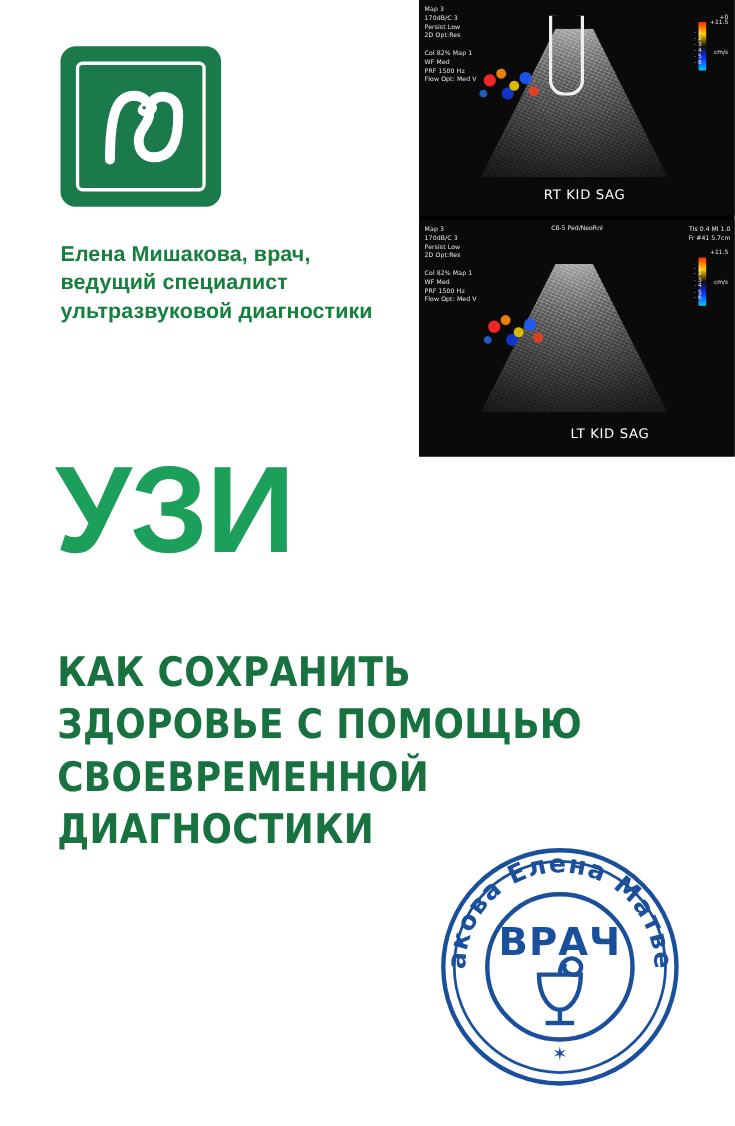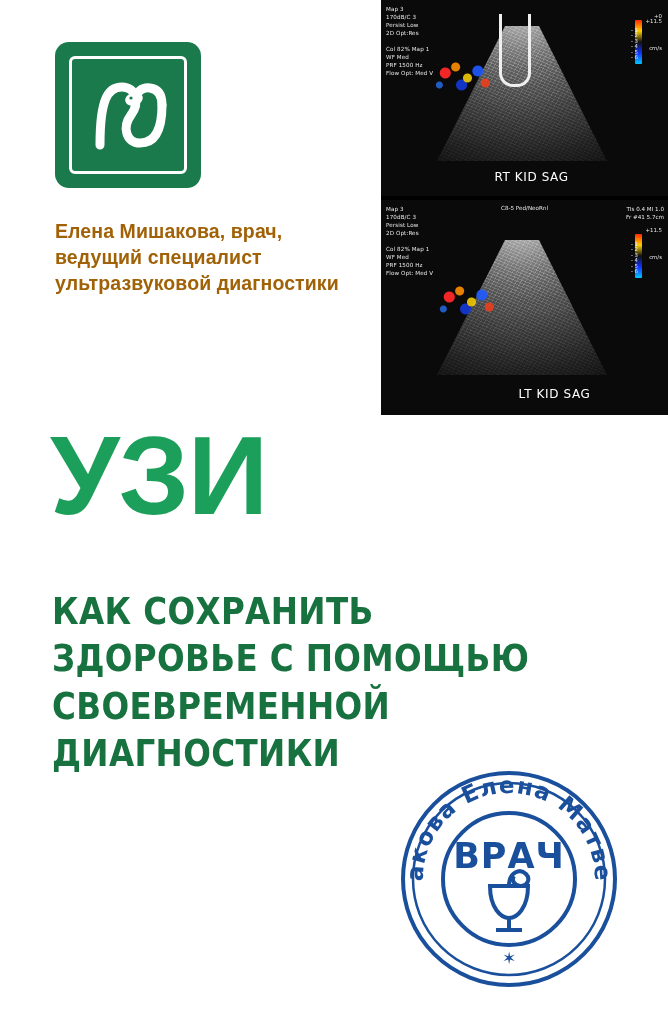--- a/index.html
+++ b/index.html
@@ -42,21 +42,21 @@
     width: 118px;
     height: 118px;
   }
 
   
   .author {
     position: absolute;
     left: 55px;
     top: 218px;
     width: 300px;
-    color: #a16207;
+    color: #15803d;
     font-weight: bold;
     font-size: 19.5px;
     line-height: 1.34;
     letter-spacing: 0.1px;
   }
 
   
   .us-panel {
     position: absolute;
     left: 381px;
@@ -197,21 +197,21 @@
     text-align: right;
     white-space: pre-line;
   }
   .depthticks.t { top: 28px; }
   .depthticks.b { top: 42px; }
 
   
   .title-main {
     position: absolute;
     left: 50px;
-    top: 420px;
+    top: 408px;
     color: #1b9f5a;
     font-weight: bold;
     font-size: 112px;
     line-height: 1;
     letter-spacing: -1px;
     font-family: "Liberation Sans", sans-serif;
   }
   .subtitle {
     position: absolute;
     left: 52px;

